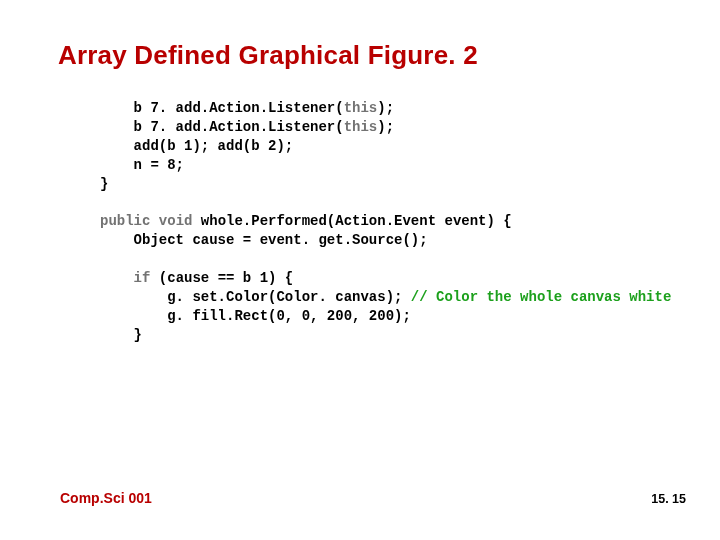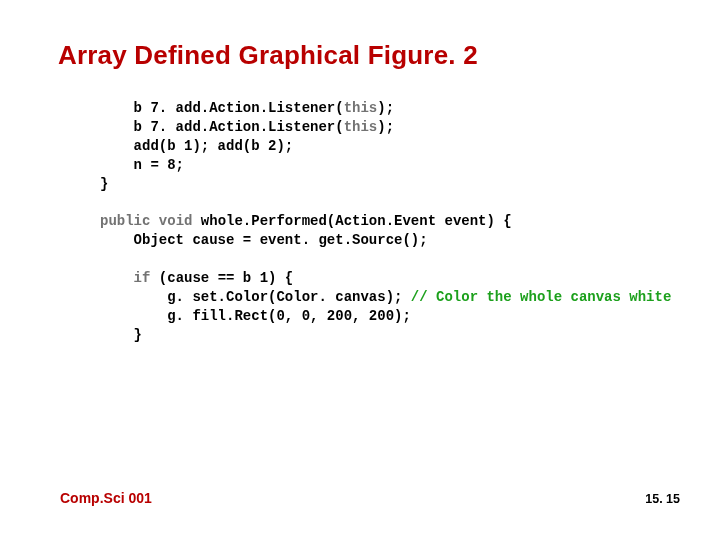--- a/index.html
+++ b/index.html
@@ -39,21 +39,21 @@
   .footer-left {
     position: absolute;
     left: 60px;
     bottom: 34px;
     color: #b80000;
     font-weight: bold;
     font-size: 14px;
   }
   .footer-right {
     position: absolute;
-    right: 40px;
+    right: 34px;
     bottom: 34px;
     color: #000;
     font-weight: bold;
     font-size: 12.5px;
   }
 </style>
 </head>
 <body>
 
 <div class="slide">

